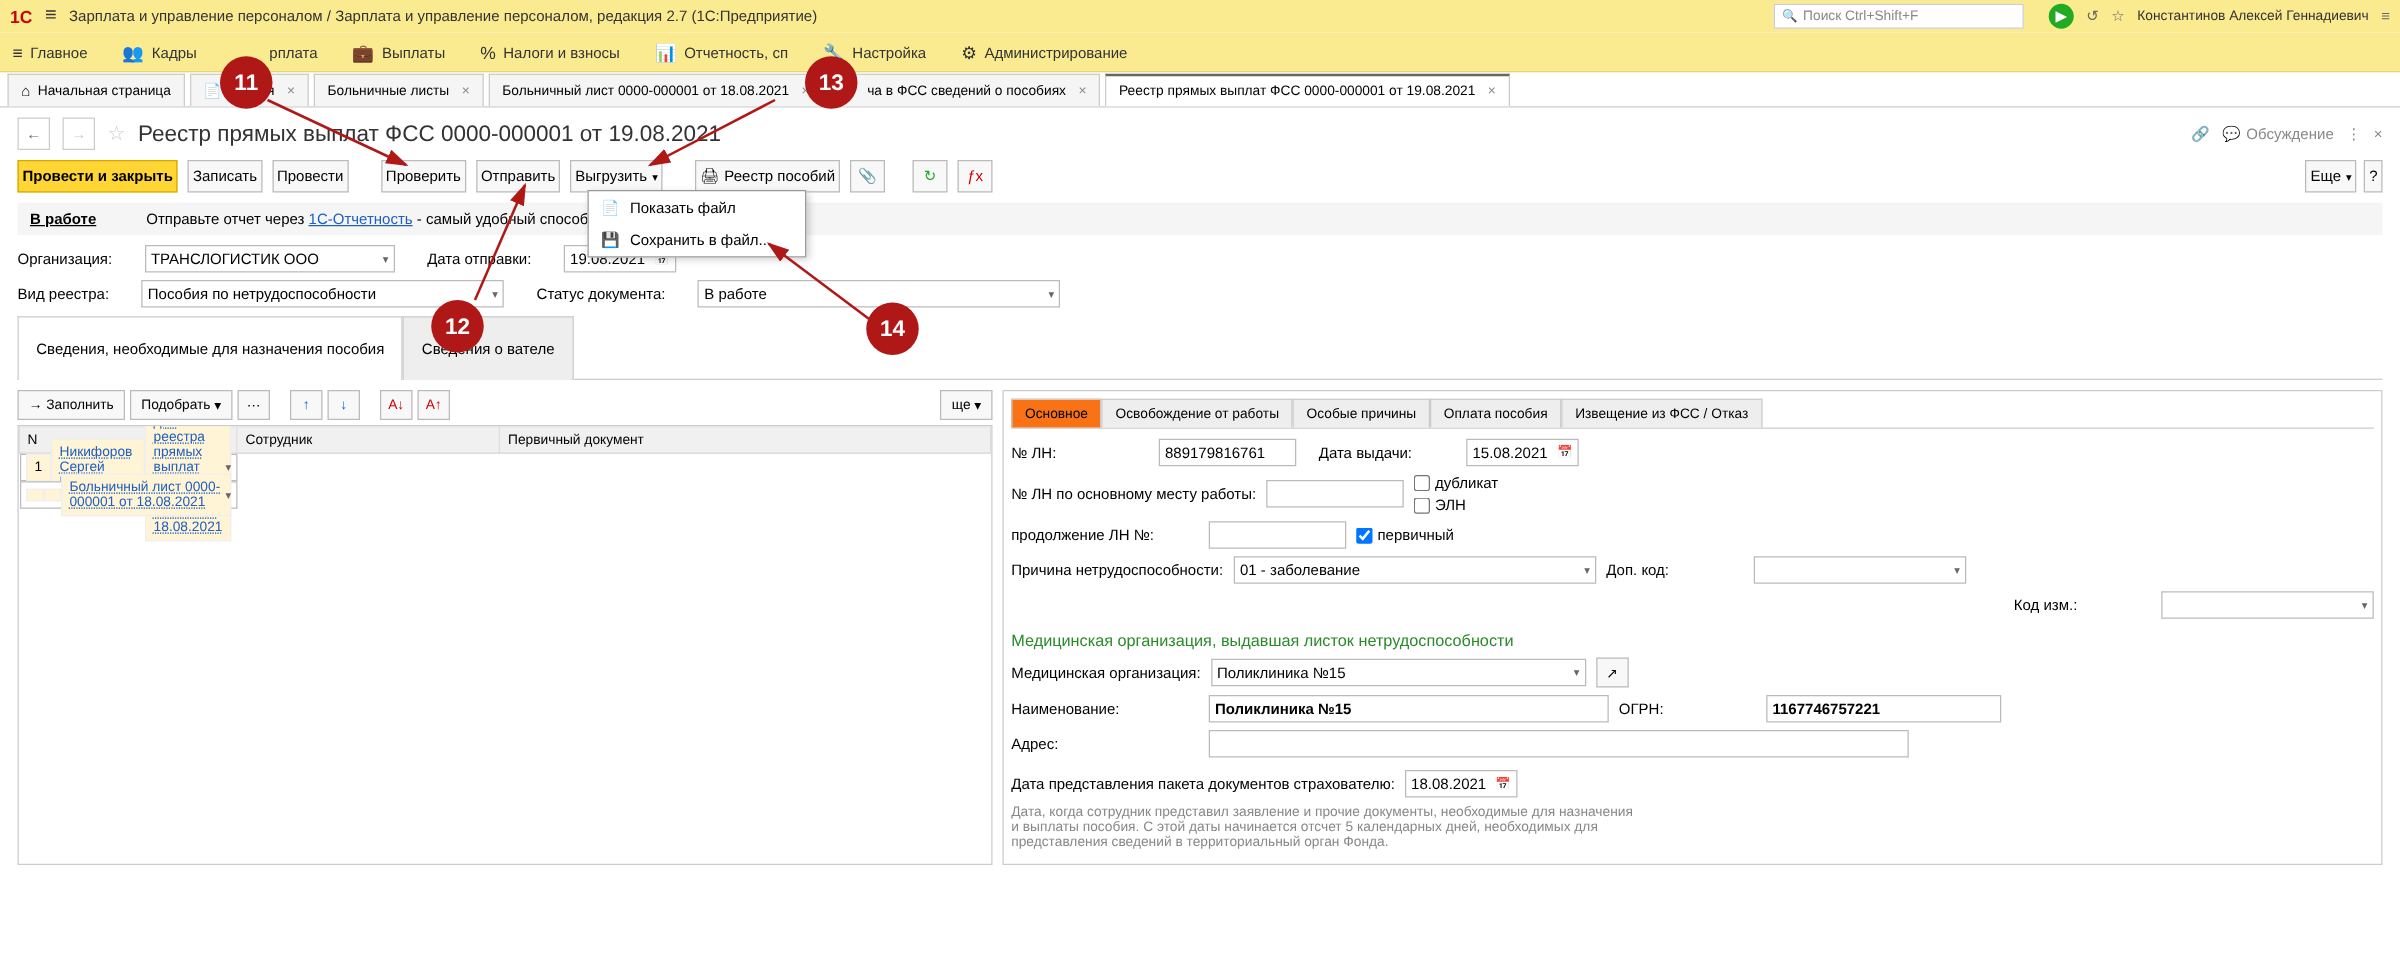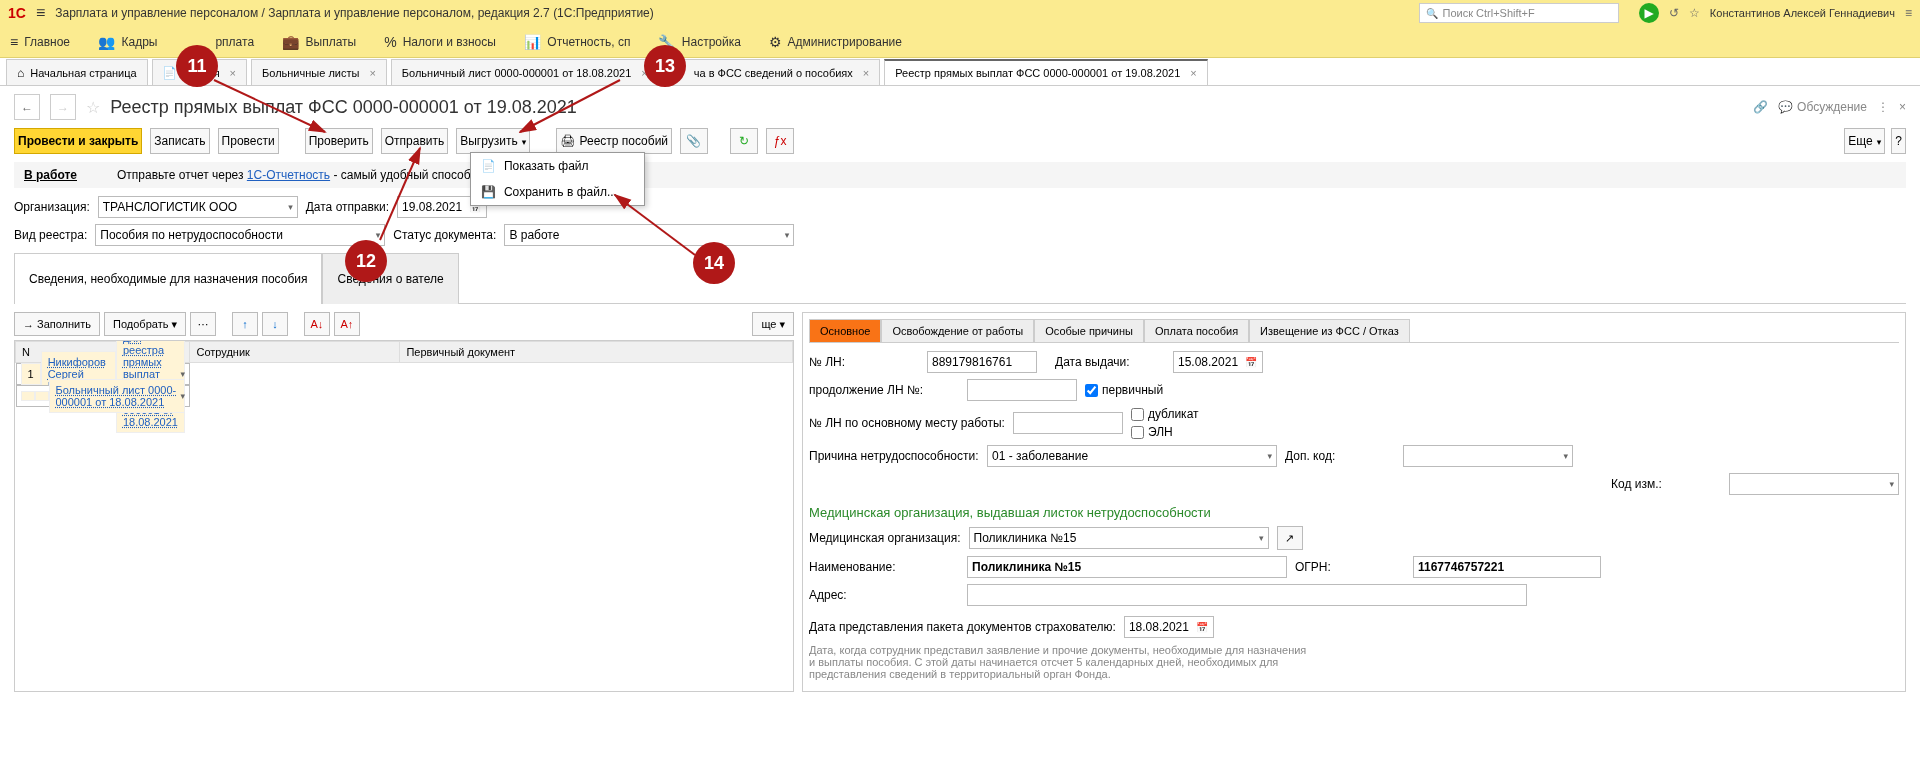--- a/index.html
+++ b/index.html
@@ -47,21 +47,21 @@
 .iconbtn { width: 28px; height: 26px; border: 1px solid #bbb; background: #f8f8f8; display: inline-flex; align-items: center; justify-content: center; cursor: pointer; }
 .iconbtn.green { color: #2a2; }
 .actbar .right { margin-left: auto; display: flex; gap: 6px; }
 
 
 .statusrow { display: flex; align-items: center; gap: 10px; margin-bottom: 8px; background: #f5f5f5; padding: 6px 10px; font-size: 12px; }
 .statusrow .wlabel { text-decoration: underline; font-weight: bold; }
 .statusrow a { color: #2060c0; text-decoration: underline; }
 
 
-.formrow { display: flex; align-items: center; gap: 8px; margin-bottom: 6px; font-size: 12px; }
+.formrow { display: flex; align-items: center; gap: 26px; margin-bottom: 6px; font-size: 12px; }
 .formrow label { display: inline-block; }
 .sel, .inp { height: 22px; border: 1px solid #bbb; padding: 0 4px; background: #fff; font-size: 12px; display: inline-flex; align-items: center; position: relative; }
 .sel::after { content: "▾"; position: absolute; right: 4px; color: #666; font-size: 9px; }
 .inp.date::after { content: "📅"; position: absolute; right: 4px; font-size: 10px; }
 
 
 .ctabs { display: flex; border-bottom: 1px solid #ccc; margin-bottom: 8px; }
 .ctab { padding: 18px 14px; border: 1px solid #ccc; border-bottom: none; background: #eee; cursor: pointer; font-size: 12px; position: relative; top: 1px; }
 .ctab.active { background: #fff; }
 
@@ -314,42 +314,42 @@
           <label>№ ЛН:</label>
           <div class="inp" style="width:110px">
               <span>889179816761</span>
             </div>
           <label style="margin-left:10px">Дата выдачи:</label>
           <div class="inp date" style="width:90px">
               <span>15.08.2021</span>
             </div>
         </div>
         <div class="row">
-          <label class="lbl2">продолжение ЛН №:</label>
-          <div class="inp" style="width:110px"></div>
-          <span class="chk">
-              <input type="checkbox" checked="" style="">
-              <span>первичный</span>
-            </span>
-        </div>
-        <div class="row">
           <label class="lbl2">№ ЛН по основному месту работы:</label>
           <div class="inp" style="width:110px"></div>
           <div style="display:flex;flex-direction:column;gap:4px">
             <span class="chk">
                 <input type="checkbox" style="">
                 <span>дубликат</span>
               </span>
             <span class="chk">
                 <input type="checkbox" style="">
                 <span>ЭЛН</span>
               </span>
           </div>
         </div>
         <div class="row">
+          <label class="lbl2">продолжение ЛН №:</label>
+          <div class="inp" style="width:110px"></div>
+          <span class="chk">
+              <input type="checkbox" checked="" style="">
+              <span>первичный</span>
+            </span>
+        </div>
+        <div class="row">
           <label style="min-width:170px">Причина нетрудоспособности:</label>
           <div class="sel" style="width:290px">
               <span>01 - заболевание</span>
             </div>
           <label>Доп. код:</label>
           <div class="sel" style="width:170px"></div>
         </div>
         <div class="row" style="justify-content:flex-end">
           <label>Код изм.:</label>
           <div class="sel" style="width:170px"></div>

